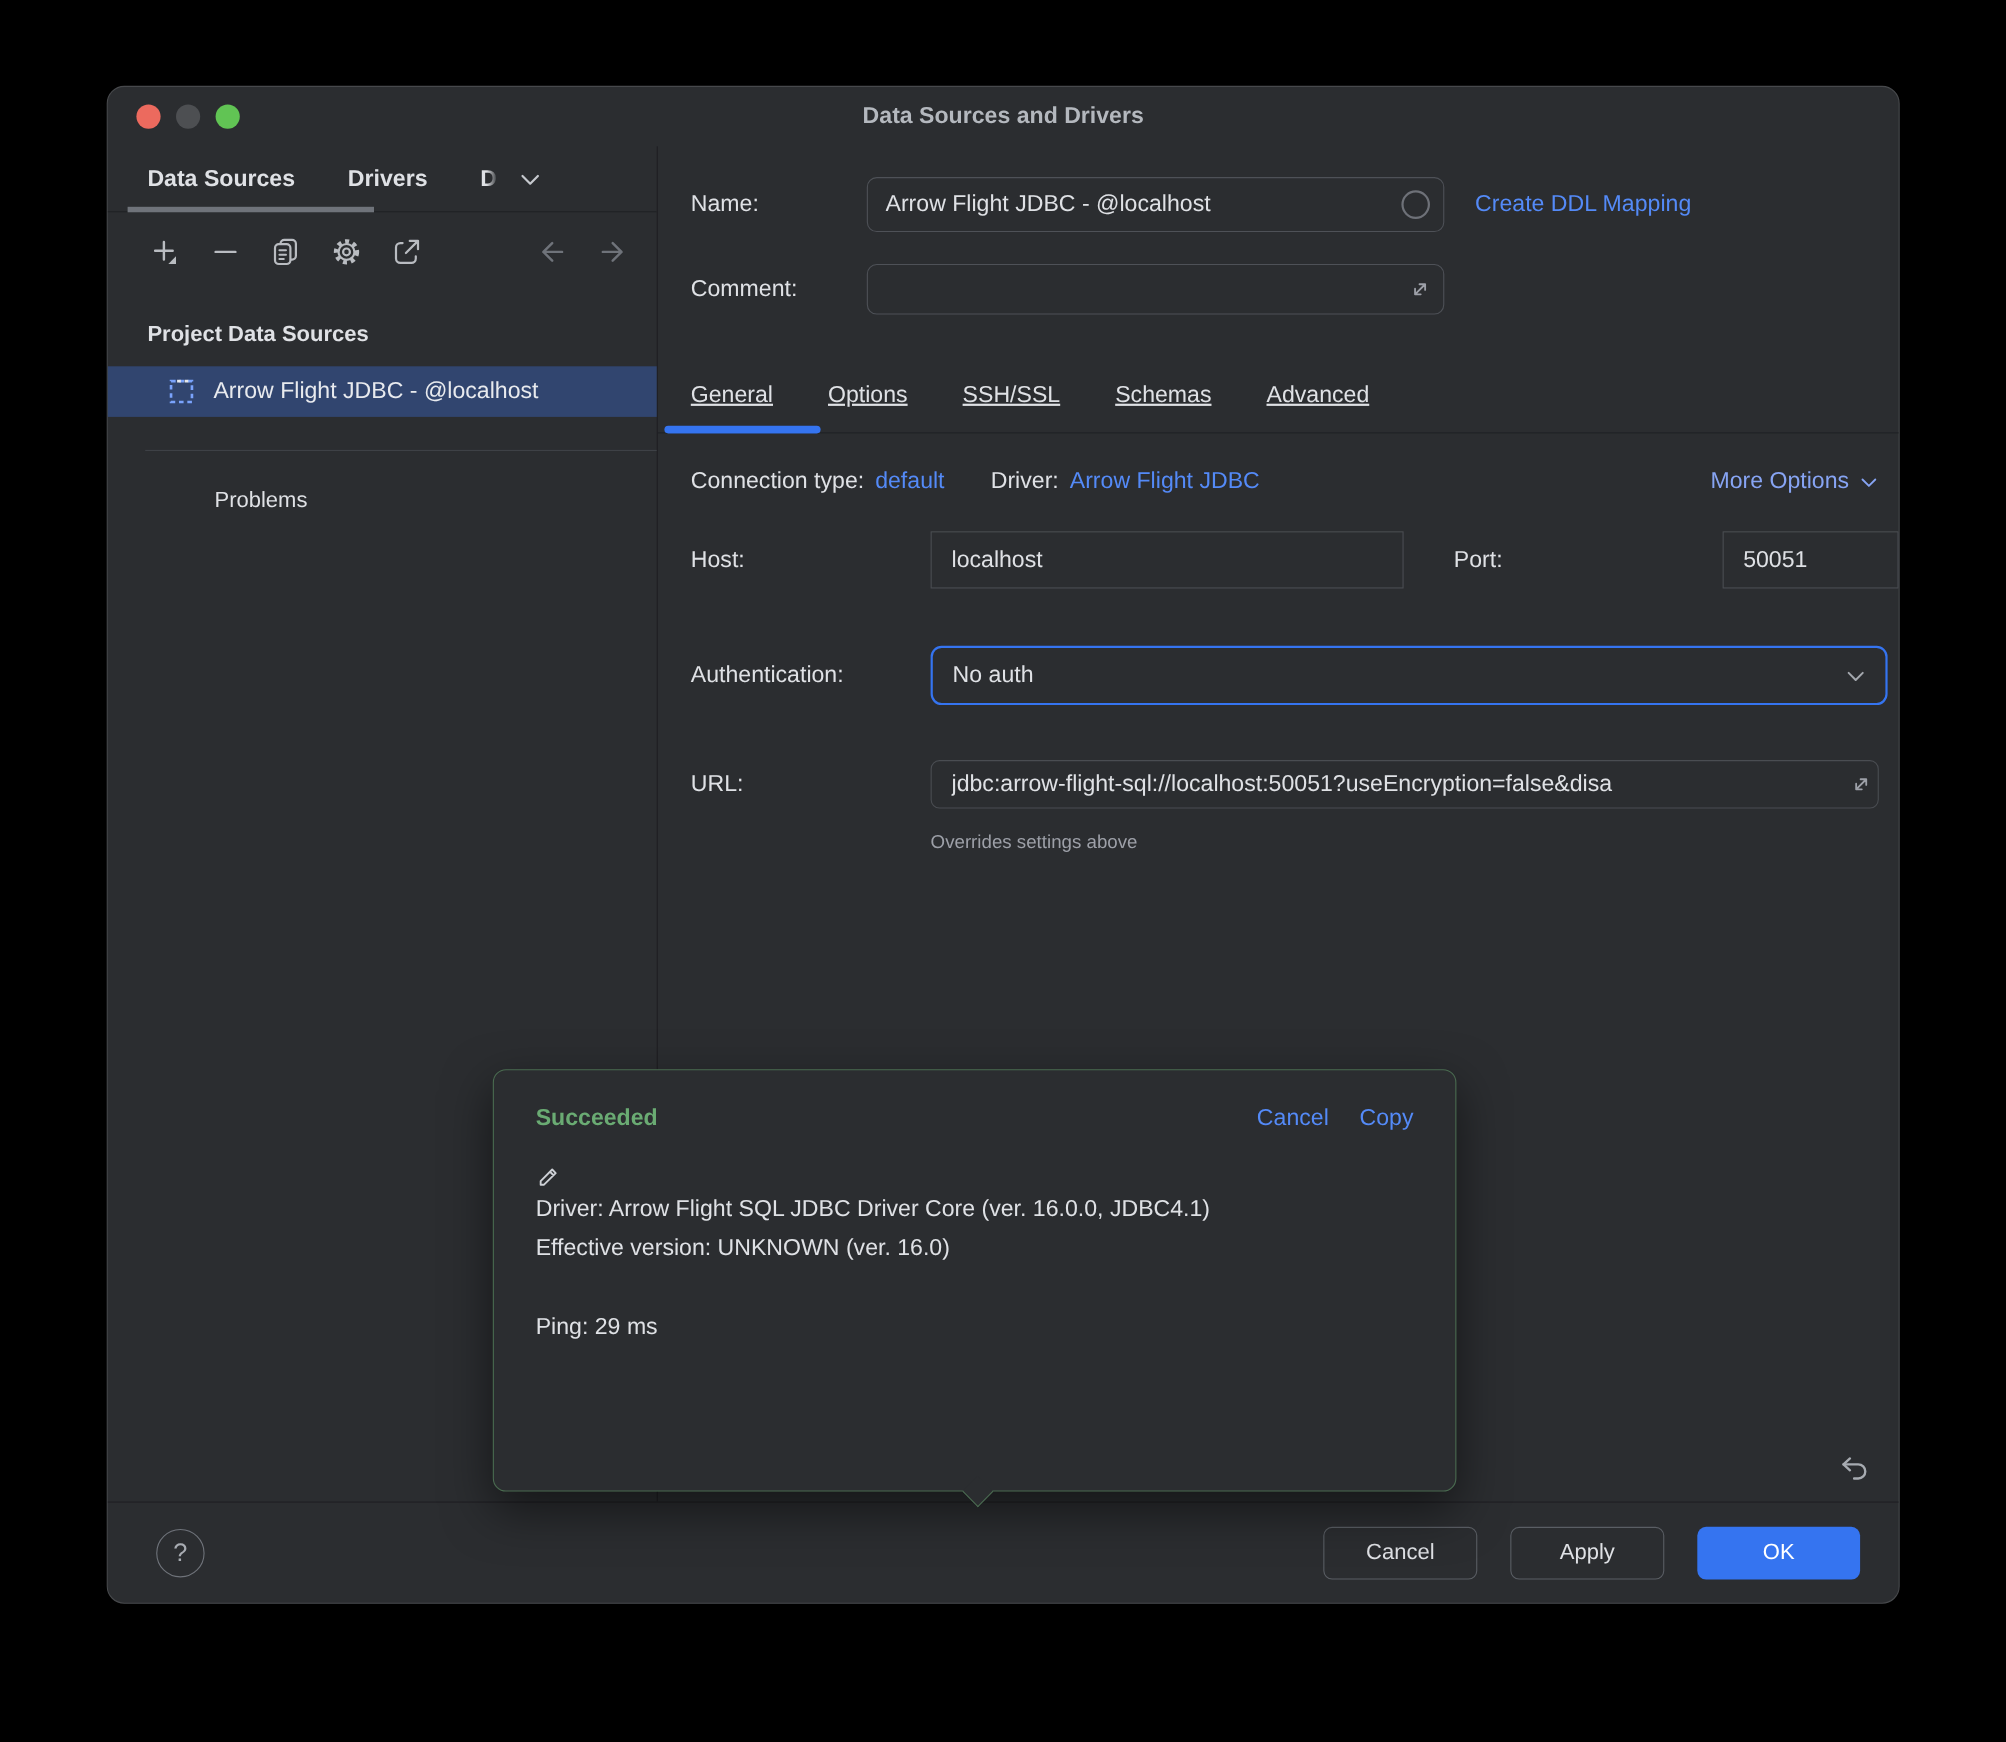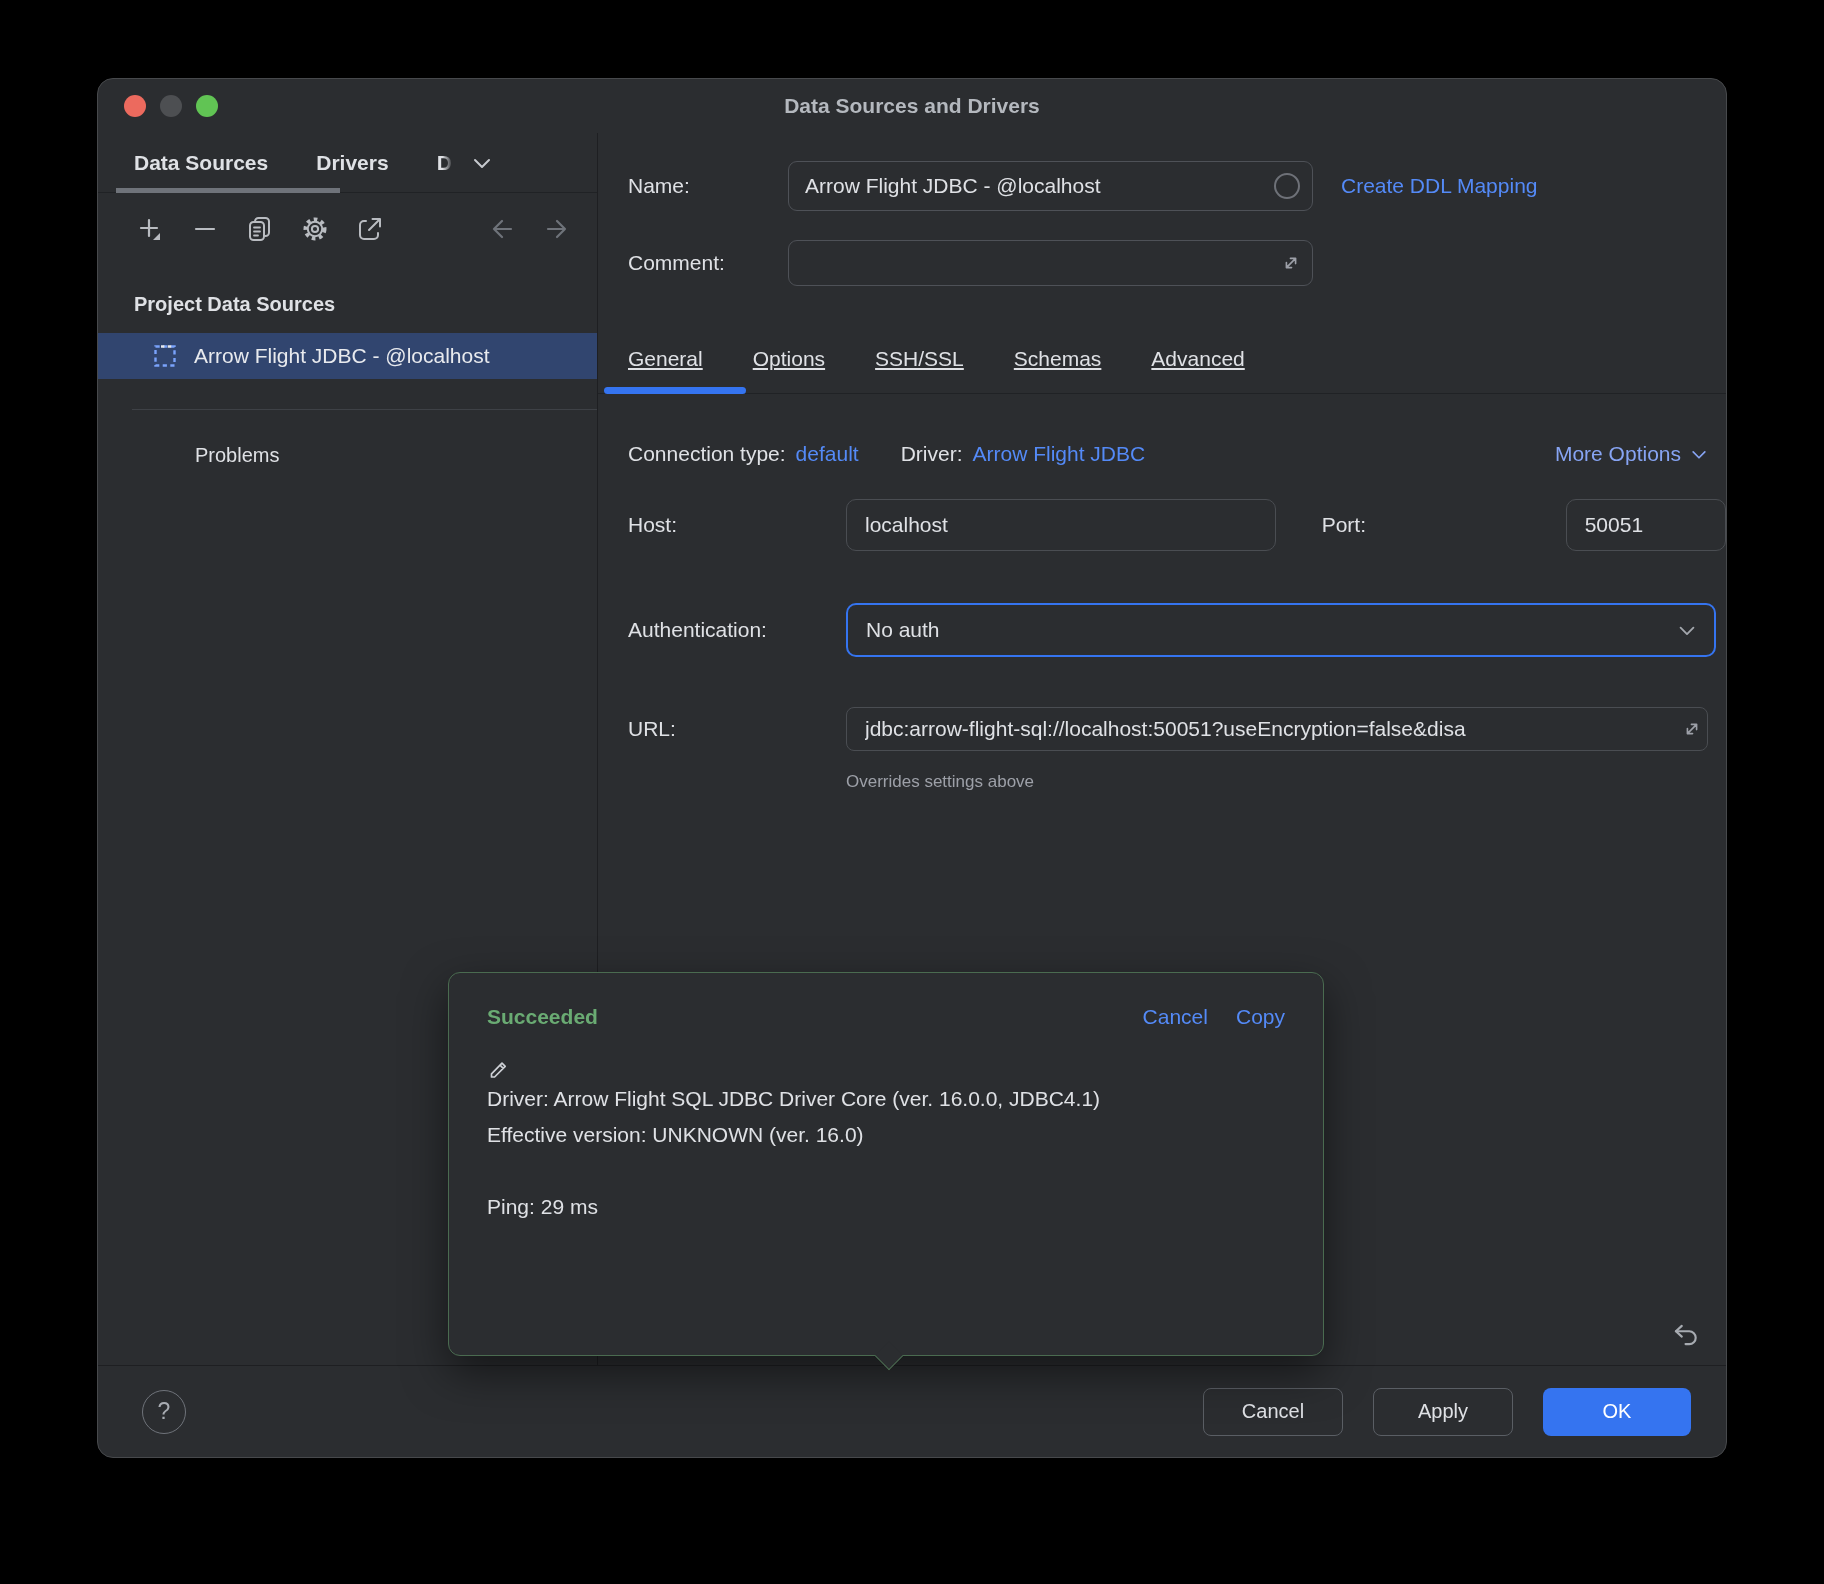--- a/index.html
+++ b/index.html
@@ -62,29 +62,29 @@
   .corner-expand { position:absolute; right:10px; display:flex; }
   .link { font-size:21px; color:#548AF7; cursor:pointer; }
   .ddl-link { margin-left:28px; }
 
   .main-tabs { position:relative; margin-top:24px; height:84px; flex:0 0 84px; display:flex; align-items:flex-end;
                gap:50px; padding:0 0 22px 30px; border-bottom:1px solid #202225;text-decoration:underline; }
   .main-tab { font-size:21px; color:#DFE1E5; }
   .main-tab-indicator { position:absolute; left:6px; bottom:-1px; width:142px; height:7px; border-radius:4px; background:#3574F0; }
 
   .content { flex:1; padding-left:30px; min-height:0; }
-  .conn-row { margin-top:48px; display:flex; align-items:center; padding-right:17px; }
+  .conn-row { margin-top:32px; display:flex; align-items:center; padding-right:17px; }
   .conn-row .plain { font-size:21px; color:#DFE1E5; }
   .conn-row .lnk { font-size:21px; color:#548AF7; margin-left:10px; }
   .conn-row .driver-label { margin-left:42px; }
   .more-options { margin-left:auto; display:flex; align-items:center; gap:8px; color:#87A4F3; font-size:21px; }
 
   .host-row { margin-top:33px; display:flex; align-items:center; }
   .clabel { width:218px; font-size:21px; color:#DFE1E5; flex:0 0 218px; }
-  .box { display:flex; align-items:center; border:1px solid #4A4D52; border-radius:10px; background:#2B2D30; padding:0 18px; }
+  .box { display:flex; align-items:center; border:1px solid #4A4D52; border-radius:0; background:#2B2D30; padding:0 18px; }
   .host-input { width:544px; height:52px; }
   .port-label { margin-left:46px; width:59px; font-size:21px; }
   .port-input { margin-left:26px; width:196px; height:52px; }
   .box .val { font-size:21px; color:#DFE1E5; white-space:nowrap; overflow:hidden; }
 
   .auth-row { margin-top:52px; display:flex; align-items:center; }
   .auth-select { position:relative; flex:1; margin-right:10px; height:54px; display:flex; align-items:center;
                  border:2px solid #3574F0; border-radius:10px; background:#2B2D30; padding:0 18px; }
   .auth-select .val { font-size:21px; color:#DFE1E5;text-align:center; }
   .auth-select .chev { position:absolute; right:16px; display:flex; }

